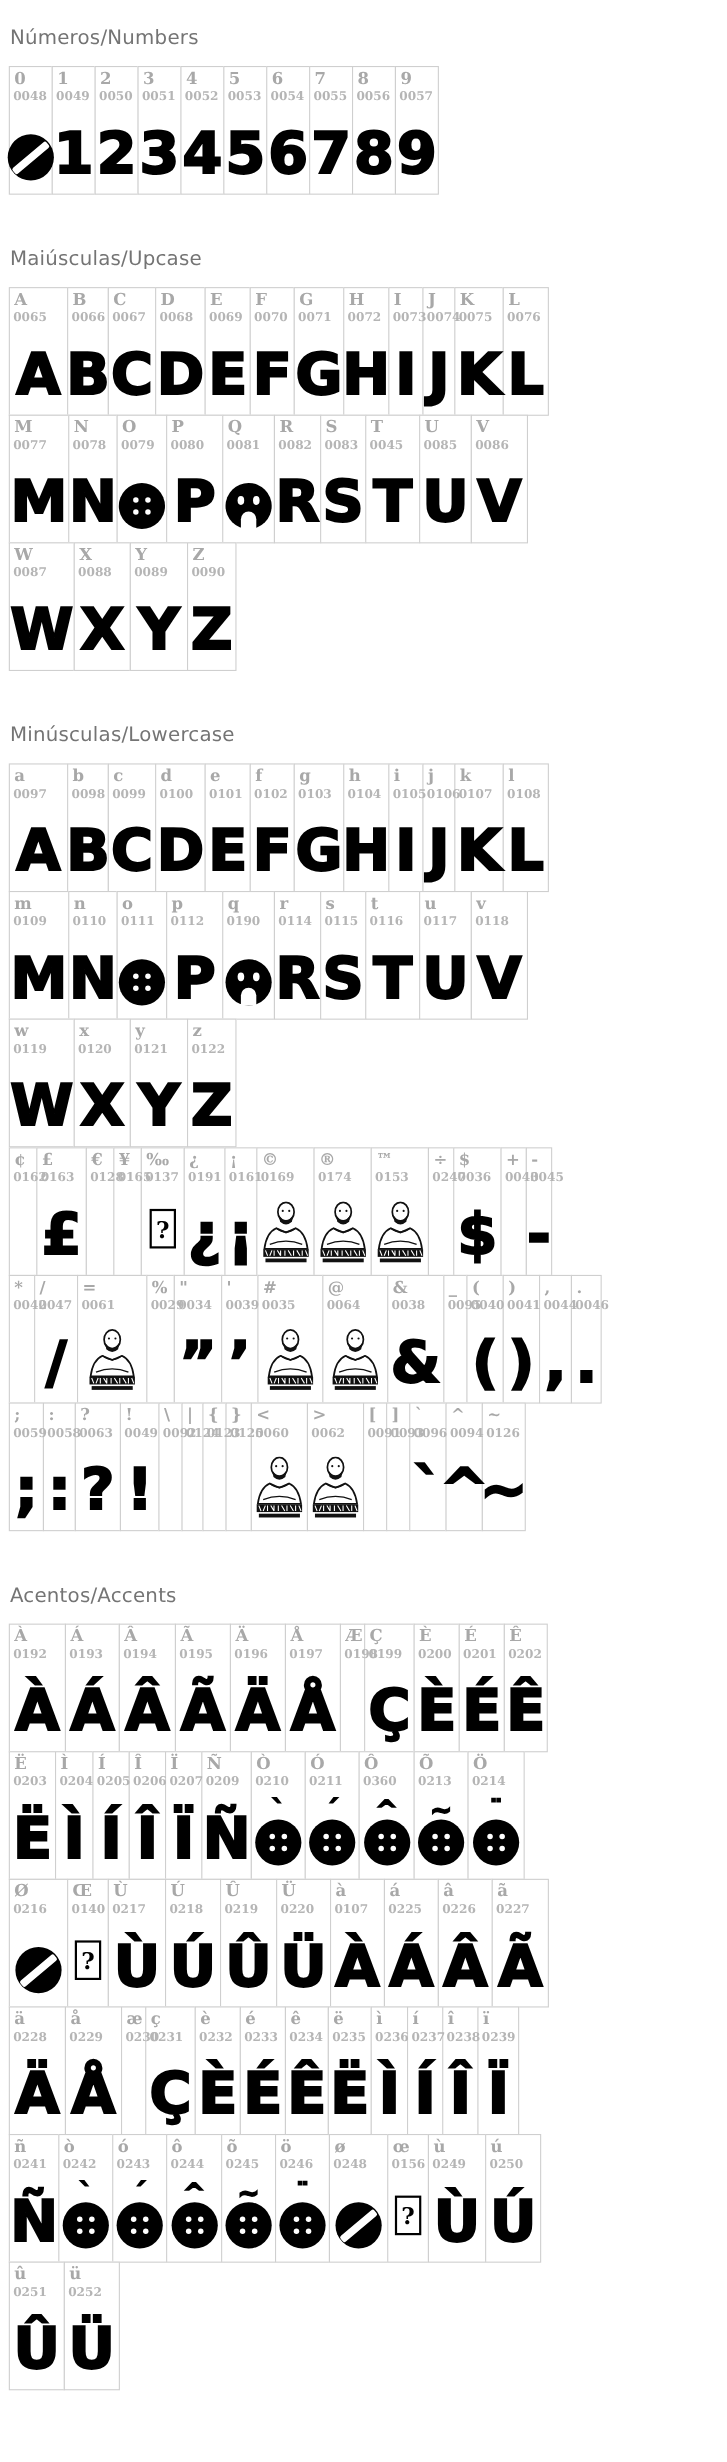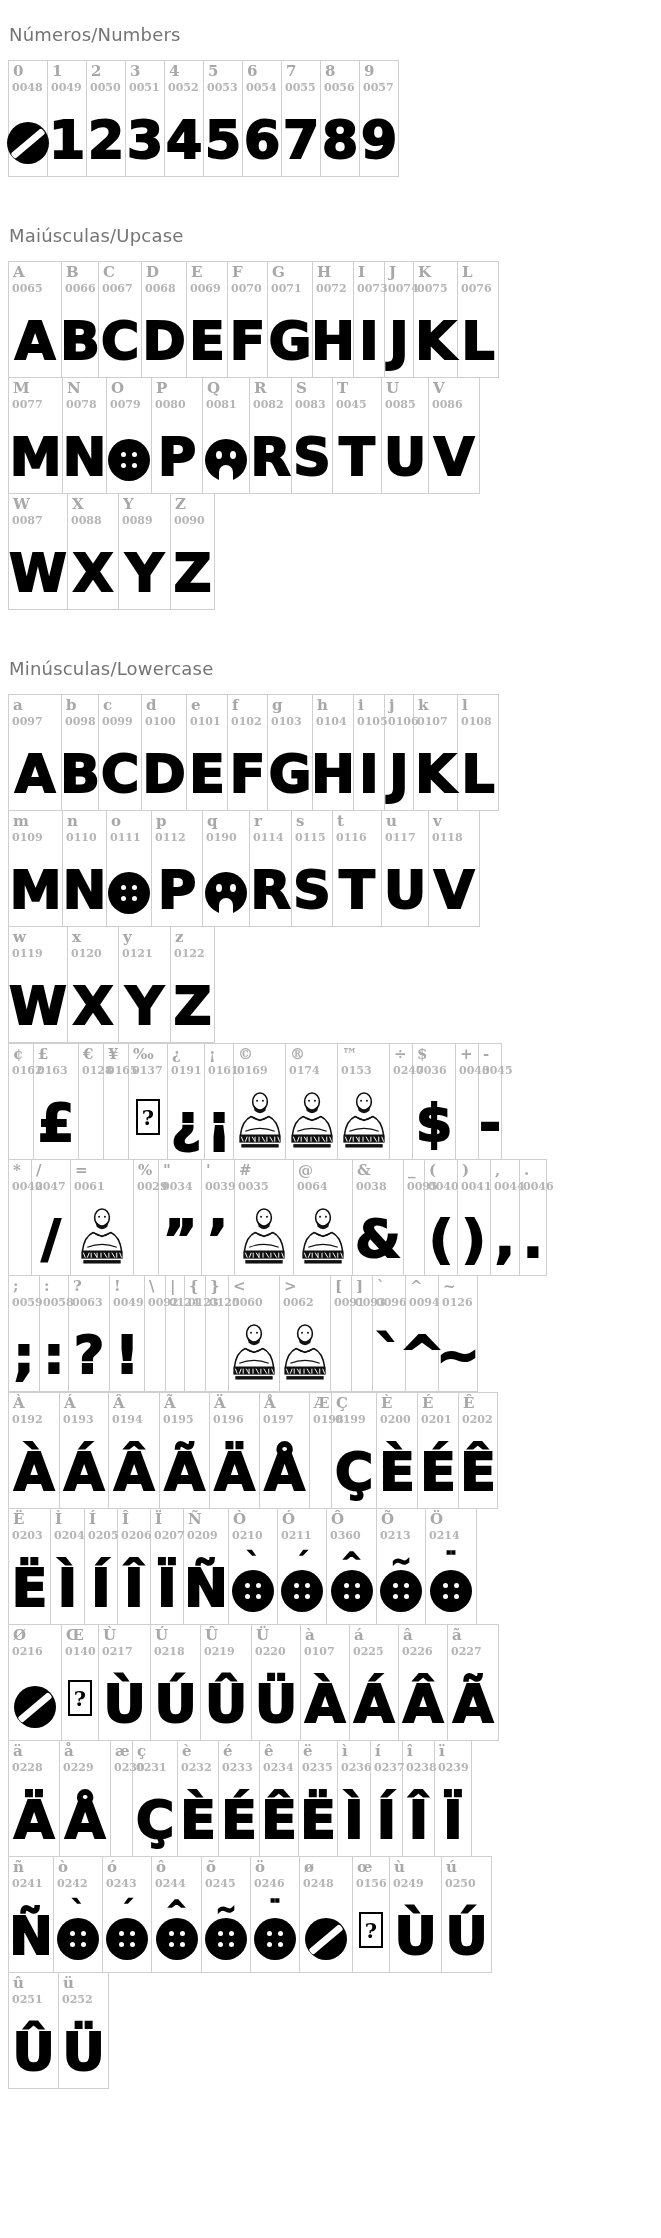--- a/index.html
+++ b/index.html
@@ -708,20 +708,21 @@
           </div>
           <div class="cell" style="width: 40px;">
             <span class="ref">~</span>
             <span class="code">0126</span>
             <div class="glyph textg">~</div>
           </div>
         </div>
       </div>
     </section>
     <section class="section">
+      <h2 class="sec-title">Acentos/Accents</h2>
       <div class="grid">
         <div class="row">
           <div class="cell" style="width: 52px;">
             <span class="ref">À</span>
             <span class="code">0192</span>
             <div class="glyph textg">À</div>
           </div>
           <div class="cell" style="width: 50px;">
             <span class="ref">Á</span>
             <span class="code">0193</span>

